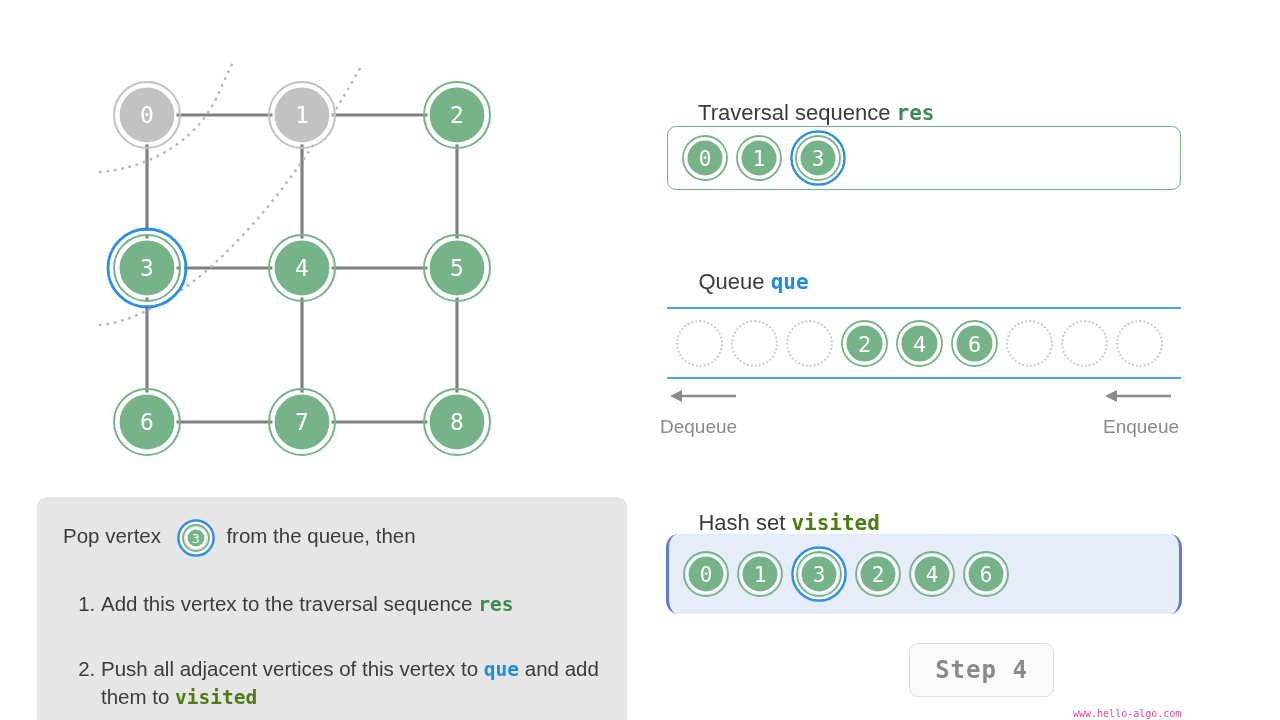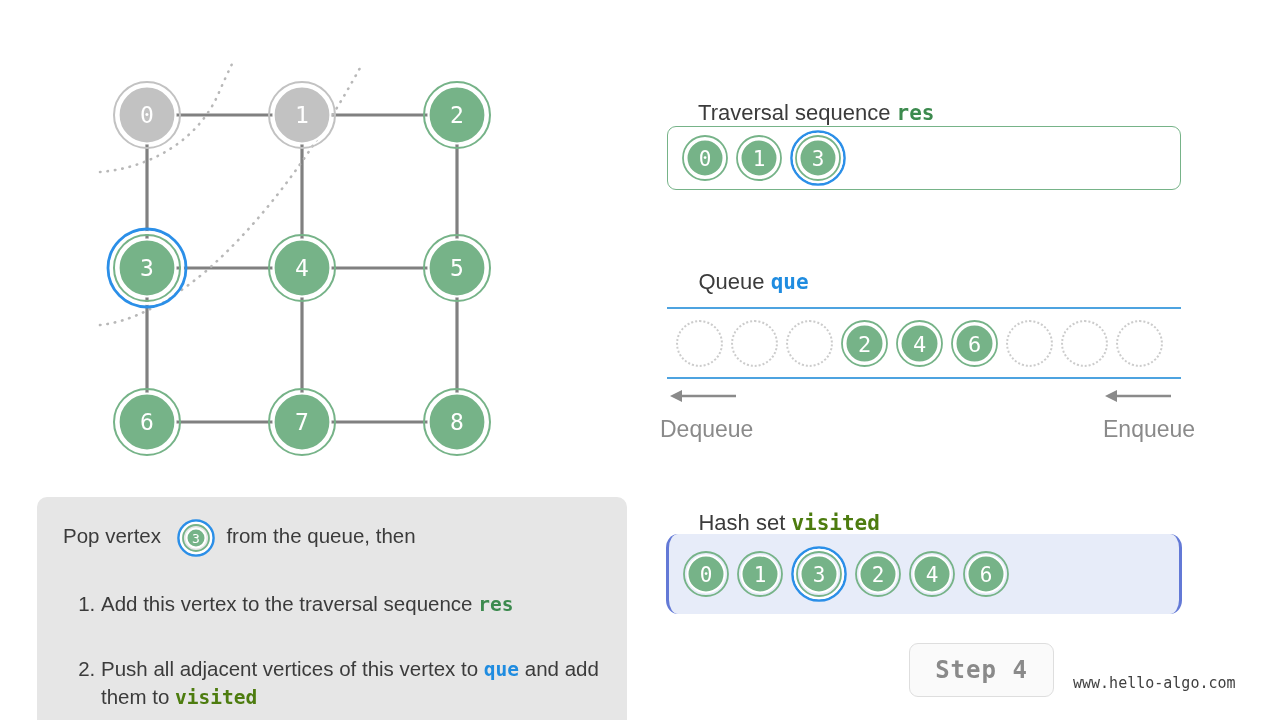--- a/index.html
+++ b/index.html
@@ -162,21 +162,21 @@
     box-sizing: border-box;
     border: 2px dotted #cccccc;
     border-radius: 50%;
     flex: 0 0 auto;
   }
 
   #dequeue-arrow { position: absolute; left: 8px; top: 386px; }
   #enqueue-arrow { position: absolute; left: 443px; top: 386px; }
   .dir-label {
     position: absolute;
-    font-size: 23px;
+    font-size: 19px;
     color: #8a8a8a;
   }
   #dequeue-label { left: 0px; top: 416px; }
   #enqueue-label { left: 443px; top: 416px; text-align: center; }
 
   
   #visited-title { left: 14px; top: 484px; }
   #visited-box {
     position: absolute;
     left: 6px;
@@ -207,24 +207,24 @@
     font-family: "DejaVu Sans Mono", monospace;
     font-size: 24px;
     font-weight: bold;
     color: #8a8a8a;
     letter-spacing: 1px;
     text-align: right;
   }
   #watermark {
     position: absolute;
     left: 413px;
-    top: 674px;
-    font-family: "DejaVu Sans Mono", monospace;
-    font-size: 15px;
-    color: #404040;
+    top: 708px;
+    font-family: "DejaVu Sans Mono", monospace;
+    font-size: 10px;
+    color: #ec4899;
     white-space: pre;
   }
 
   .chip { position: relative; flex: 0 0 auto; }
   .chip svg { display: block; }
 </style>
 </head>
 <body>
 
 <div id="graph-panel">

